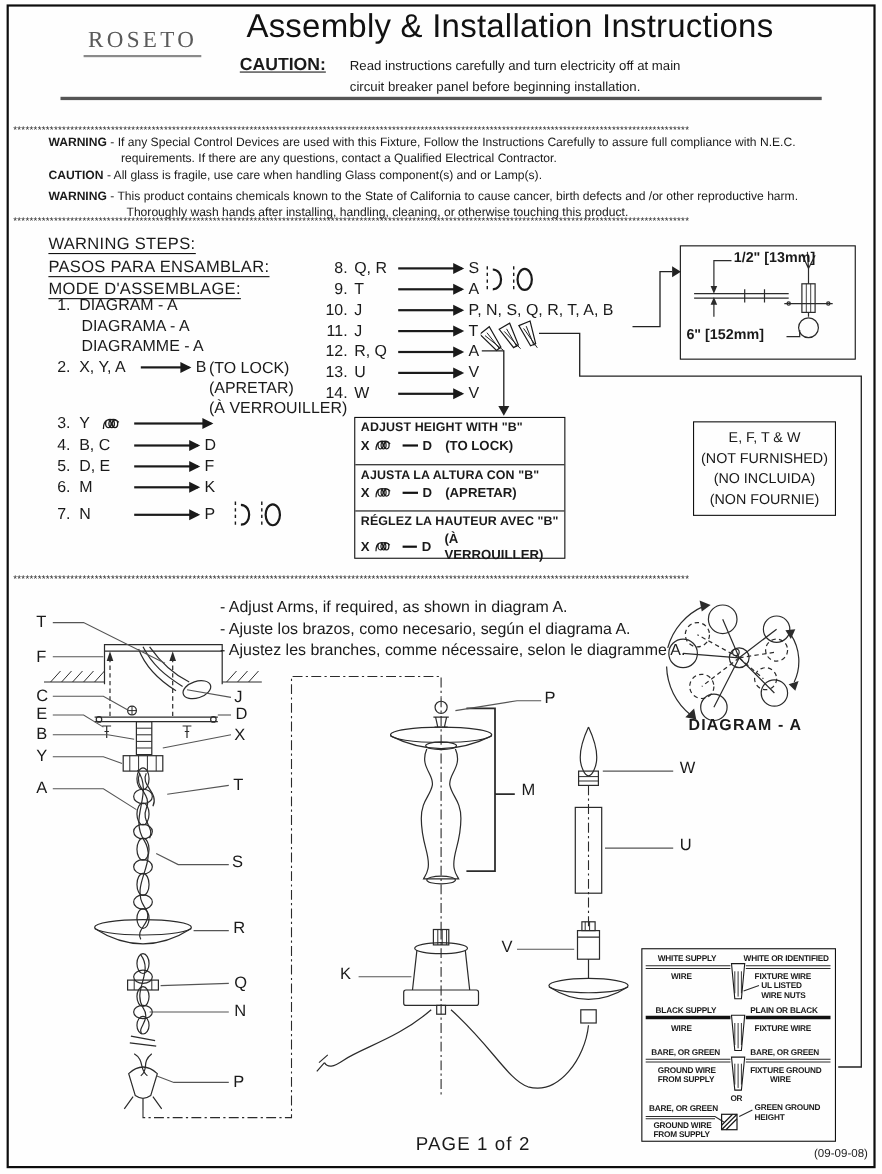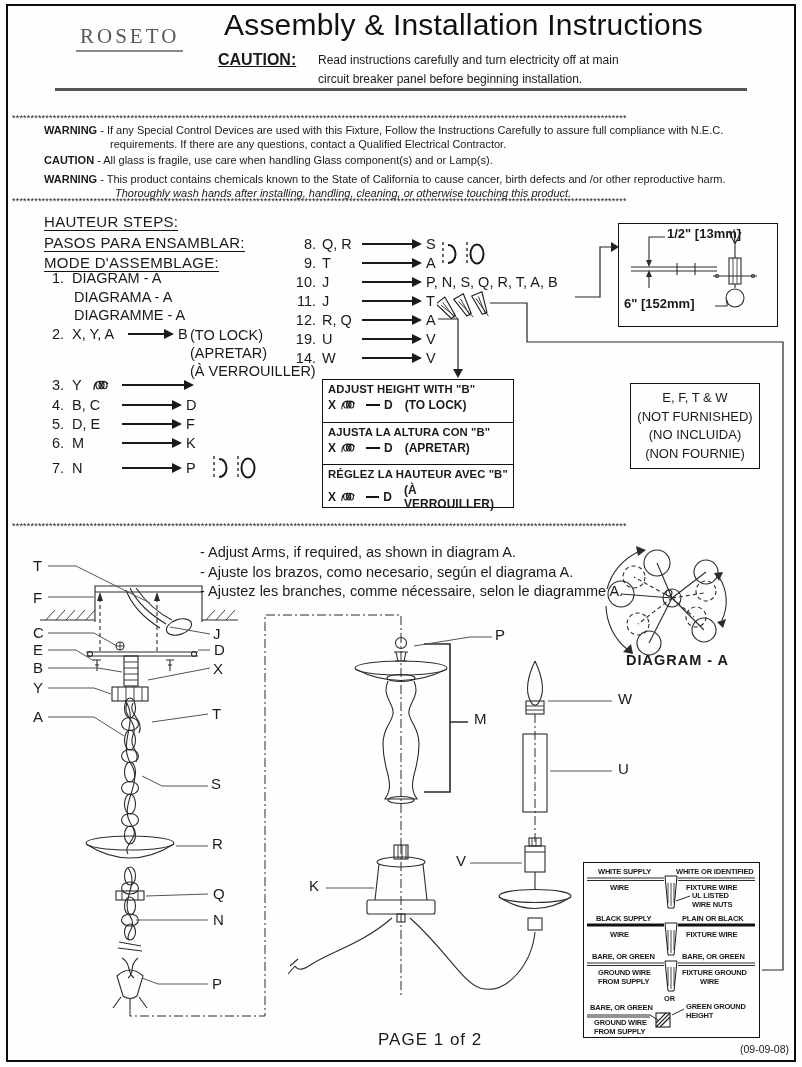--- a/index.html
+++ b/index.html
@@ -18,21 +18,21 @@
   .caution-label { font-size:16px; font-weight:bold; text-decoration:underline; }
   .caution-line { font-size:12px; line-height:19px; }
   .header-rule { position:absolute; left:55px; top:88px; width:692px; height:3px; background:#555; z-index:2; }
 
   .ast { position:absolute; left:12px; width:778px; height:11px; overflow:hidden;
          font-size:9px; letter-spacing:0.2px; color:#222; z-index:2; white-space:nowrap; }
 
   .warn { position:absolute; left:44px; top:123px; width:740px; font-size:11px; line-height:14px; z-index:2; }
   .warn b { font-weight:bold; }
   .indent66 { margin-left:66px; }
-  .indent71 { margin-left:71px;font-style:italic; }
+  .indent71 { margin-left:71px; }
   .gap2 { margin-top:2px; } .gap5 { margin-top:5px; }
 
   .heads { position:absolute; left:44px; top:212px; font-size:15px; line-height:20.5px; letter-spacing:0.3px; z-index:2; }
   .heads span { border-bottom:1.5px solid #111; padding-bottom:0; }
 
   .step { position:absolute; display:flex; align-items:center; font-size:14.5px; white-space:nowrap; z-index:2; }
   .numL { width:20px; }
   .numR { width:22px; text-align:right; margin-right:6px; }
   .w56 { width:56px; } .w50 { width:50px; } .w20 { width:20px; } .w40 { width:40px; }
   .arr { display:inline-block; position:relative; height:1.6px; background:#1a1a1a; margin-right:6px; }
@@ -240,21 +240,21 @@
 
   <div class="warn">
     <div><b>WARNING</b><span> - If any Special Control Devices are used with this Fixture, Follow the Instructions Carefully to assure full compliance with N.E.C.</span></div>
     <div class="indent66">requirements. If there are any questions, contact a Qualified Electrical Contractor.</div>
     <div class="gap2"><b>CAUTION</b><span> - All glass is fragile, use care when handling Glass component(s) and or Lamp(s).</span></div>
     <div class="gap5"><b>WARNING</b><span> -  This product contains chemicals known to the State of California to cause cancer, birth defects and /or other reproductive harm.</span></div>
     <div class="indent71">Thoroughly wash hands after installing, handling, cleaning, or otherwise touching this product.</div>
   </div>
 
   <div class="heads">
-    <div><span>HAUTEUR STEPS:</span></div>
+    <div><span>WARNING STEPS:</span></div>
     <div><span>PASOS PARA ENSAMBLAR:</span></div>
     <div><span>MODE D'ASSEMBLAGE:</span></div>
   </div>
 
   <div class="step" style="left:52px; top:270px;">
     <span class="numL">1.</span>
     <span>DIAGRAM - A</span>
   </div>
   <div class="step" style="left:74px; top:289px;">
     <span>DIAGRAMA - A</span>
@@ -337,21 +337,21 @@
     <span class="arr a58"></span>
     <span>T</span>
   </div>
   <div class="step" style="left:294px; top:312px;">
     <span class="numR">12.</span>
     <span class="w40">R, Q</span>
     <span class="arr a58"></span>
     <span>A</span>
   </div>
   <div class="step" style="left:294px; top:331px;">
-    <span class="numR">19.</span>
+    <span class="numR">13.</span>
     <span class="w40">U</span>
     <span class="arr a58"></span>
     <span>V</span>
   </div>
   <div class="step" style="left:294px; top:350px;">
     <span class="numR">14.</span>
     <span class="w40">W</span>
     <span class="arr a58"></span>
     <span>V</span>
   </div>

